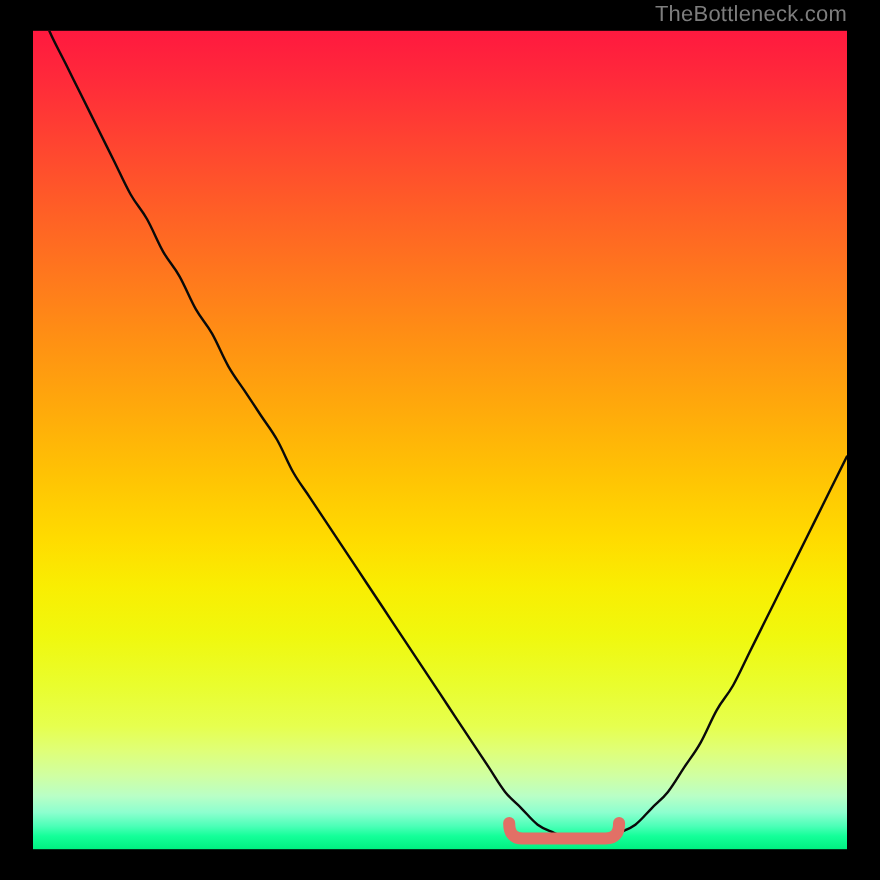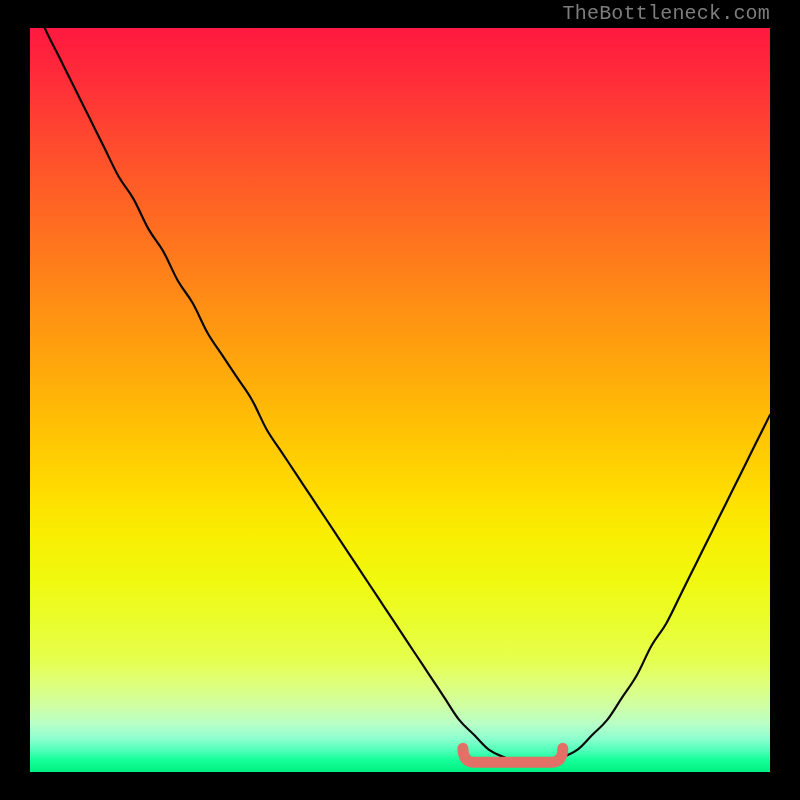--- a/index.html
+++ b/index.html
@@ -60,21 +60,20 @@
   }
   .watermark {
     position: absolute;
     top: 2px;
     right: 30px;
     color: #7d7d7d;
     font-size: 20px;
     font-weight: 500;
     letter-spacing: 0.2px;
     user-select: none;
-    font-family: Liberation Mono, monospace;
   }
 </style>
 </head>
 <body>
 
 <div class="frame">
 
   <div class="watermark">TheBottleneck.com</div>
 
   <div class="plot">

